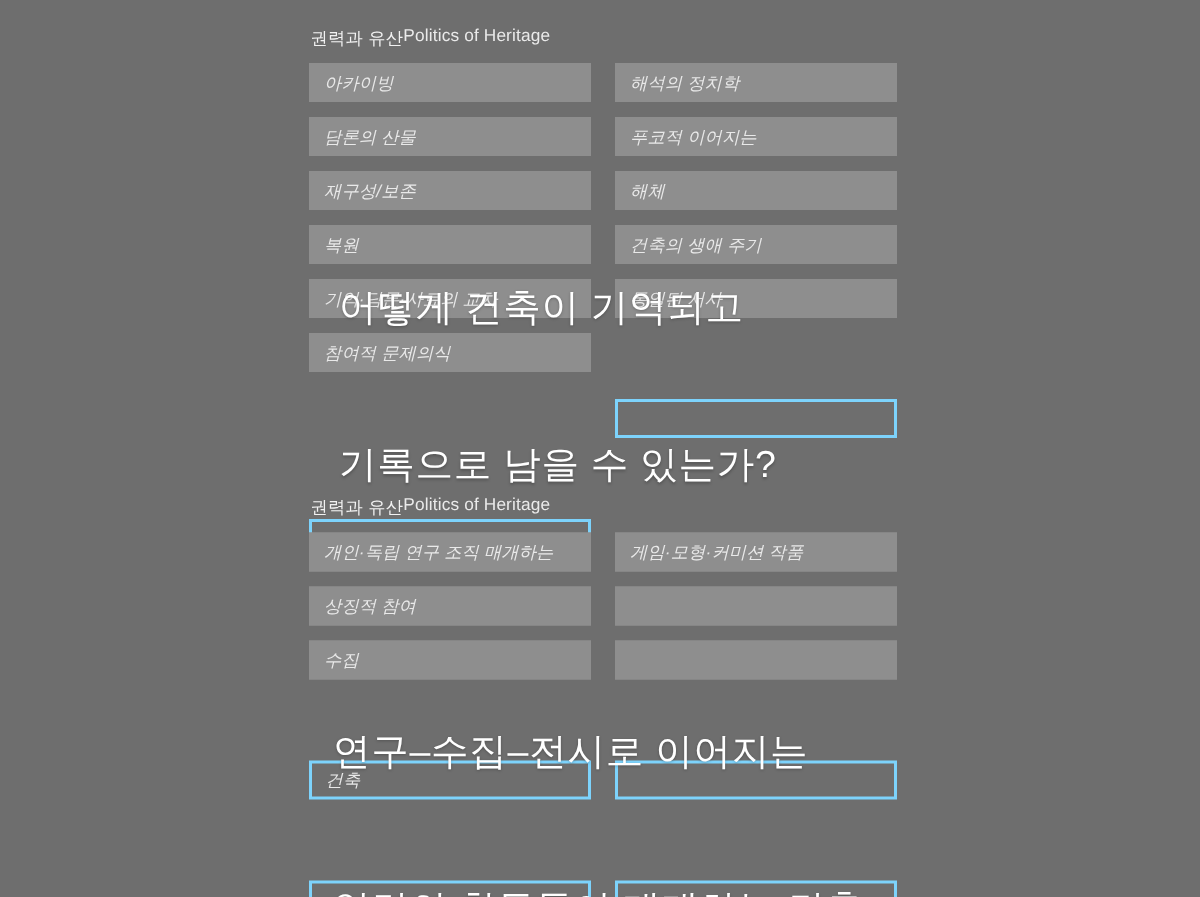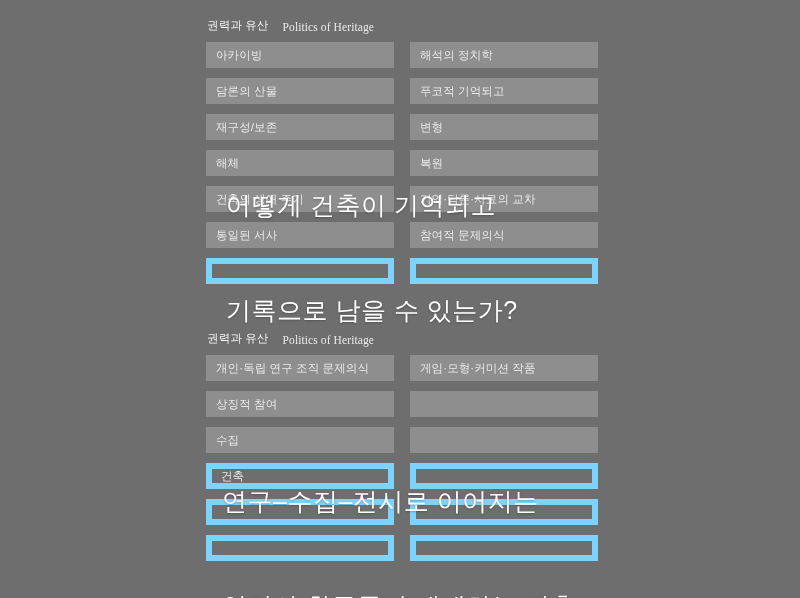--- a/index.html
+++ b/index.html
@@ -15,61 +15,61 @@
     position: relative;
     width: 800px;
     height: 598px;
   }
   .panel {
     position: absolute;
     width: 392px;
   }
   .panel-header {
     display: flex;
-    align-items: flex-end;
-    gap: 14px;
+    align-items: flex-start;
     padding-left: 1px;
     margin-bottom: 9px;
-    font-family: Liberation Serif, serif;
   }
   .panel-title-ko {
     font-size: 11.5px;
     color: #f2f2f2;
     letter-spacing: 0.2px;
   }
   .panel-title-en {
     font-size: 11.5px;
     color: #eaeaea;
     letter-spacing: 0.1px;
   }
   .grid {
     display: grid;
     grid-template-columns: 188px 188px;
     column-gap: 16px;
     row-gap: 10px;
+    font-style: italic;
   }
   .cell {
     height: 26px;
     box-sizing: border-box;
     display: flex;
     align-items: center;
     padding: 0 9px;
     font-size: 11.5px;
     color: #e9e9e9;
     letter-spacing: 0.1px;
     overflow: hidden;
     white-space: nowrap;
   }
   .cell.filled {
     background: #8e8e8e;
     border: 1px solid #8e8e8e;
   }
   .cell.empty {
     background: transparent;
-    border: 6px solid #7dd3fc;
+    border: 2px solid #7dd3fc;
+    margin-top: 44px;
   }
   .overlay {
     position: absolute;
     color: #ffffff;
     font-size: 25px;
     line-height: 35px;
     letter-spacing: 0.5px;
     white-space: pre;
     text-shadow: 0 1px 2px rgba(0,0,0,0.25);
   }
@@ -82,23 +82,22 @@
 
   <div class="panel" style="left:206px; top:18px;">
     <div class="panel-header">
       <span class="panel-title-ko">권력과 유산</span>
       <span class="panel-title-en">Politics of Heritage</span>
     </div>
     <div class="grid">
       <div class="cell filled">아카이빙</div>
       <div class="cell filled">해석의 정치학</div>
       <div class="cell filled">담론의 산물</div>
-      <div class="cell filled">푸코적 기억되고</div>
+      <div class="cell filled">푸코적 이어지는</div>
       <div class="cell filled">재구성/보존</div>
-      <div class="cell filled">변형</div>
       <div class="cell filled">해체</div>
       <div class="cell filled">복원</div>
       <div class="cell filled">건축의 생애 주기</div>
       <div class="cell filled">기억·담론·사료의 교차</div>
       <div class="cell filled">통일된 서사</div>
       <div class="cell filled">참여적 문제의식</div>
       <div class="cell empty"></div>
       <div class="cell empty"></div>
     </div>
   </div>
@@ -107,21 +106,21 @@
     <span class="overlay-line">어떻게 건축이 기억되고</span>
     <span class="overlay-line">기록으로 남을 수 있는가?</span>
   </div>
 
   <div class="panel" style="left:206px; top:331px;">
     <div class="panel-header">
       <span class="panel-title-ko">권력과 유산</span>
       <span class="panel-title-en">Politics of Heritage</span>
     </div>
     <div class="grid">
-      <div class="cell filled">개인·독립 연구 조직 문제의식</div>
+      <div class="cell filled">개인·독립 연구 조직 매개하는</div>
       <div class="cell filled">게임·모형·커미션 작품</div>
       <div class="cell filled">상징적 참여</div>
       <div class="cell filled"></div>
       <div class="cell filled">수집</div>
       <div class="cell filled"></div>
       <div class="cell empty">건축</div>
       <div class="cell empty"></div>
       <div class="cell empty"></div>
       <div class="cell empty"></div>
       <div class="cell empty"></div>

